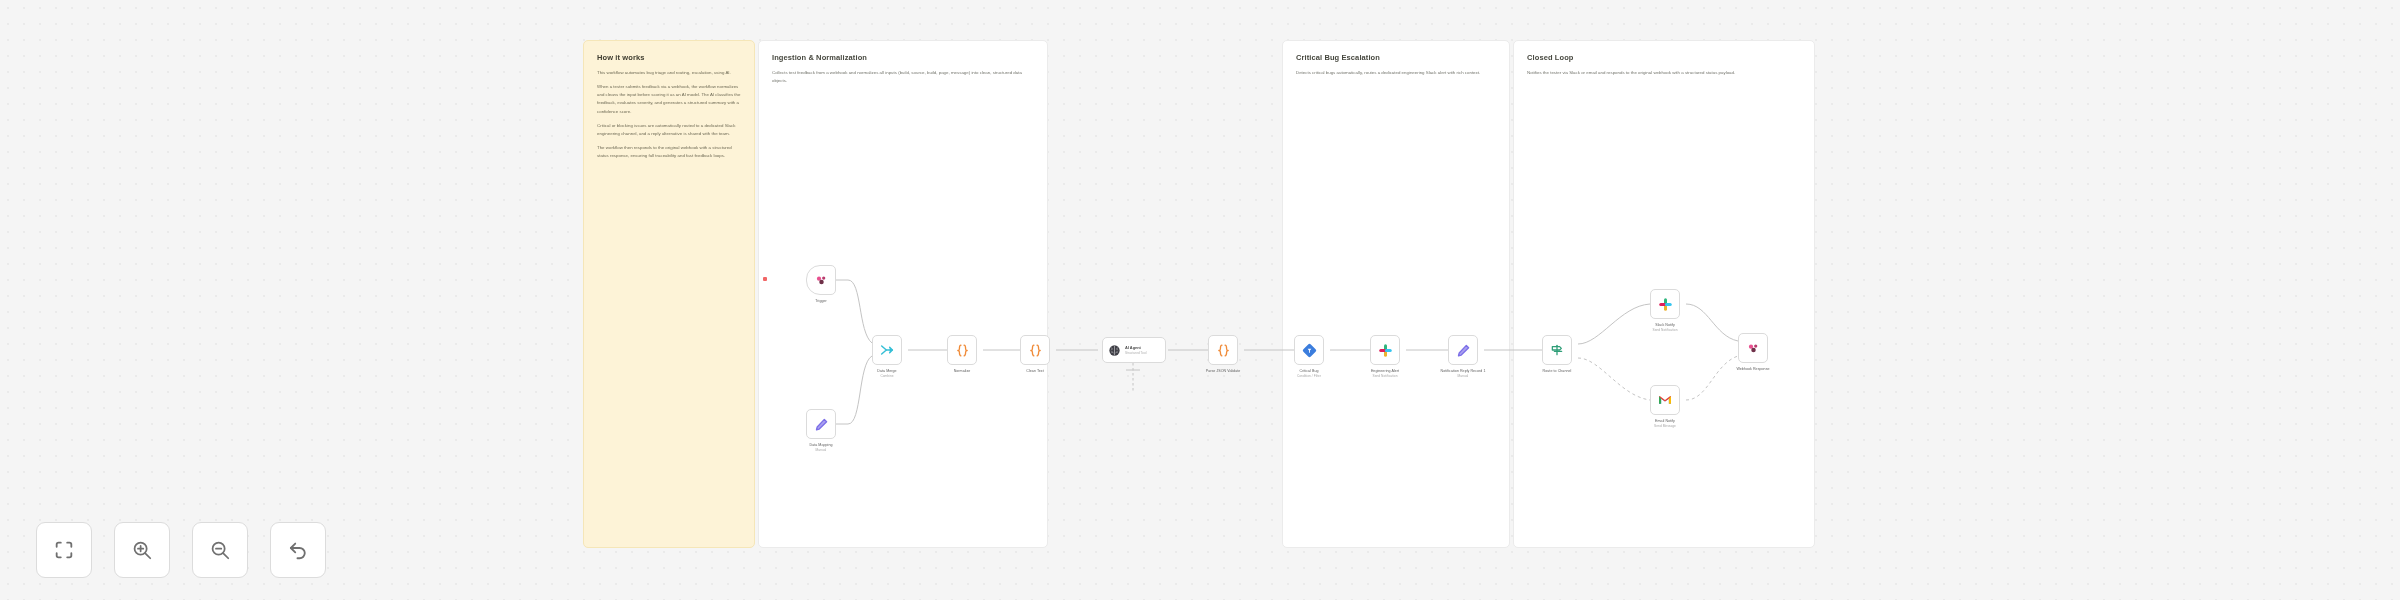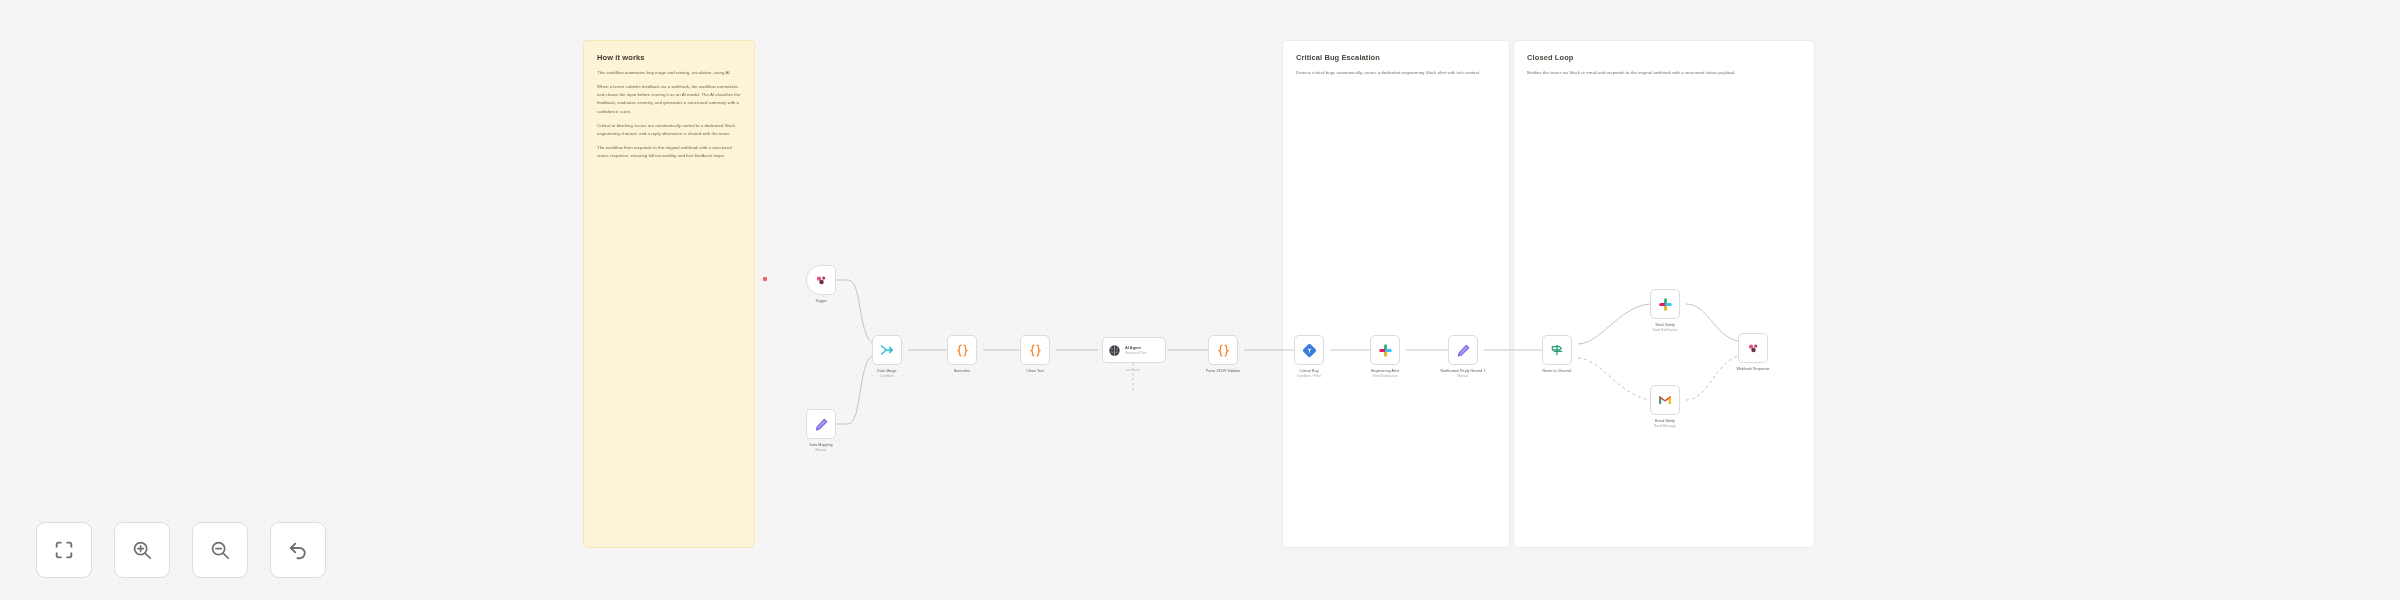--- a/index.html
+++ b/index.html
@@ -136,20 +136,26 @@
   <div class="sticky accent" style="left:583px; width:172px;">
     <div class="sticky-title">How it works</div>
     <div class="sticky-body">
       <p>This workflow automates bug triage and routing, escalation, using AI.</p>
       <p>When a tester submits feedback via a webhook, the workflow normalizes and cleans the input before scoring it as an AI model. The AI classifies the feedback, evaluates severity, and generates a structured summary with a confidence score.</p>
       <p>Critical or blocking issues are automatically routed to a dedicated Slack engineering channel, and a reply alternative is shared with the team.</p>
       <p>The workflow then responds to the original webhook with a structured status response, ensuring full traceability and fast feedback loops.</p>
     </div>
   </div>
 
+  <div class="sticky" style="left:758px; width:290px;">
+    <div class="sticky-title">Ingestion &amp; Normalization</div>
+    <div class="sticky-body">
+      <p>Collects test feedback from a webhook and normalizes all inputs (build, source, build, page, message) into clean, structured data objects.</p>
+    </div>
+  </div>
 
 
   <div class="sticky" style="left:1513px; width:302px;">
     <div class="sticky-title">Closed Loop</div>
     <div class="sticky-body">
       <p>Notifies the tester via Slack or email and responds to the original webhook with a structured status payload.</p>
     </div>
   </div>
 
   <div class="sticky" style="left:1282px; width:228px;">

